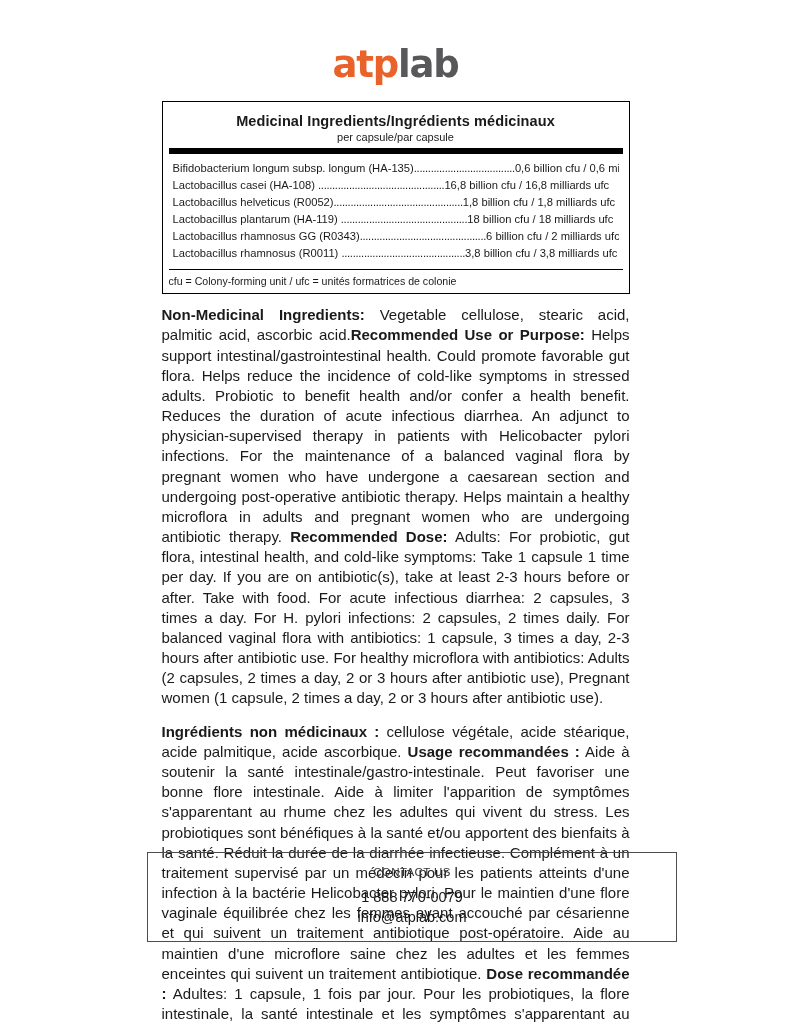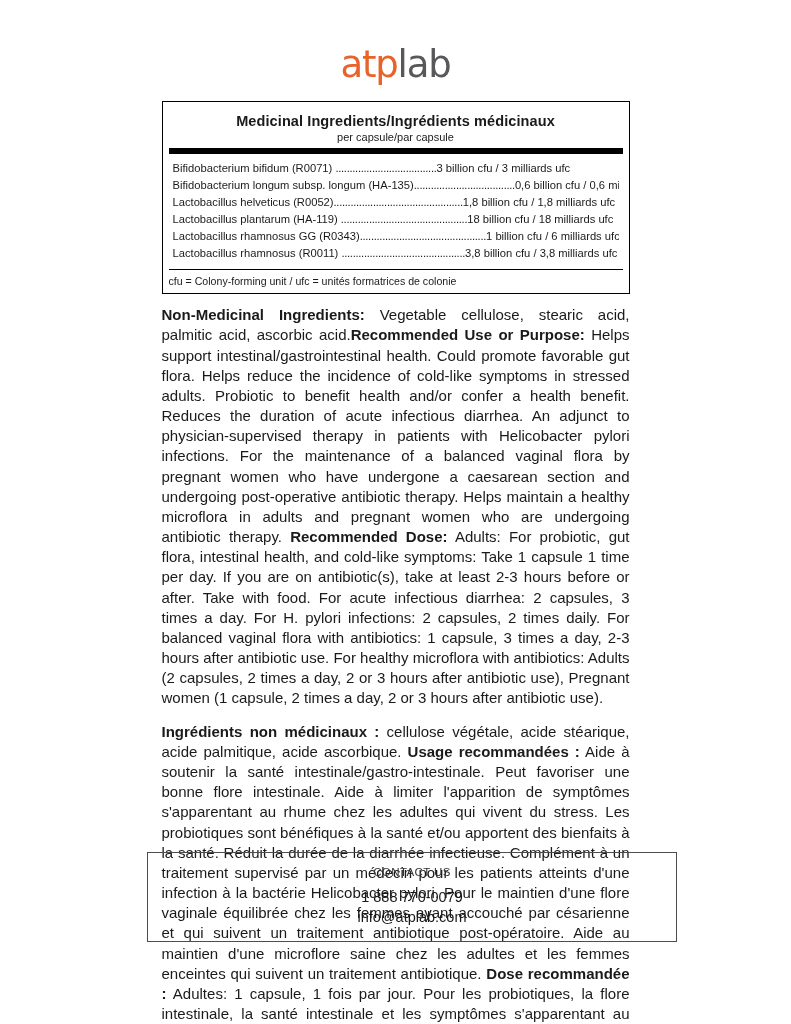--- a/index.html
+++ b/index.html
@@ -25,21 +25,21 @@
   
   .logo-wrap {
     text-align: center;
     padding-top: 46px;
     padding-bottom: 18px;
   }
   .logo {
     display: inline-block;
     font-family: "DejaVu Sans", sans-serif;
     font-size: 37px;
-    font-weight: normal;
+    font-weight: bold;
     letter-spacing: -1.2px;
     line-height: 1;
   }
   .logo .atp { color: #e8622a; }
   .logo .lab { color: #58585a; }
 
   
   .facts-box {
     margin: 0 auto;
     width: 468px;
@@ -133,25 +133,25 @@
 
   <div class="logo-wrap">
     <div class="logo"><span class="atp">atp</span><span class="lab">lab</span></div>
   </div>
 
   <div class="facts-box">
     <div class="facts-title">Medicinal Ingredients/Ingrédients médicinaux</div>
     <div class="facts-sub">per capsule/par capsule</div>
     <div class="rule-thick"></div>
     <div class="ing-list">
-      <span class="ing-row"><span>Bifidobacterium bifidum (R0071) </span><span class="dots">....................................</span><span>3 billion cfu / 3 milliards ufc</span></span>
       <span class="ing-row"><span>Bifidobacterium longum subsp. longum (HA-135)</span><span class="dots">....................................</span><span>0,6 billion cfu / 0,6 milliard ufc</span></span>
+      <span class="ing-row"><span>Lactobacillus casei (HA-108) </span><span class="dots">.............................................</span><span>16,8 billion cfu / 16,8 milliards ufc</span></span>
       <span class="ing-row"><span>Lactobacillus helveticus (R0052)</span><span class="dots">..............................................</span><span>1,8 billion cfu / 1,8 milliards ufc</span></span>
       <span class="ing-row"><span>Lactobacillus plantarum (HA-119) </span><span class="dots">.............................................</span><span>18 billion cfu / 18 milliards ufc</span></span>
-      <span class="ing-row"><span>Lactobacillus rhamnosus GG (R0343)</span><span class="dots">.............................................</span><span>1 billion cfu / 6 milliards ufc</span></span>
+      <span class="ing-row"><span>Lactobacillus rhamnosus GG (R0343)</span><span class="dots">.............................................</span><span>6 billion cfu / 2 milliards ufc</span></span>
       <span class="ing-row"><span>Lactobacillus rhamnosus (R0011) </span><span class="dots">............................................</span><span>3,8 billion cfu / 3,8 milliards ufc</span></span>
     </div>
     <div class="rule-thin"></div>
     <div class="facts-foot">cfu = Colony-forming unit / ufc = unités formatrices de colonie</div>
   </div>
 
   <div class="copy">
     <div class="block">
       <p><b>Non-Medicinal Ingredients:</b><span> Vegetable cellulose, stearic acid, palmitic acid, ascorbic acid.</span><b>Recommended Use or Purpose:</b><span> Helps support intestinal/gastrointestinal health. Could promote favorable gut flora. Helps reduce the incidence of cold-like symptoms in stressed adults. Probiotic to benefit health and/or confer a health benefit. Reduces the duration of acute infectious diarrhea. An adjunct to physician-supervised therapy in patients with Helicobacter pylori infections. For the maintenance of a balanced vaginal flora by pregnant women who have undergone a caesarean section and undergoing post-operative antibiotic therapy. Helps maintain a healthy microflora in adults and pregnant women who are undergoing antibiotic therapy. </span><b>Recommended Dose:</b><span> Adults: For probiotic, gut flora, intestinal health, and cold-like symptoms: Take 1 capsule 1 time per day. If you are on antibiotic(s), take at least 2-3 hours before or after. Take with food. For acute infectious diarrhea: 2 capsules, 3 times a day. For H. pylori infections: 2 capsules, 2 times daily. For balanced vaginal flora with antibiotics: 1 capsule, 3 times a day, 2-3 hours after antibiotic use. For healthy microflora with antibiotics: Adults (2 capsules, 2 times a day, 2 or 3 hours after antibiotic use), Pregnant women (1 capsule, 2 times a day, 2 or 3 hours after antibiotic use).</span></p>
     </div>

